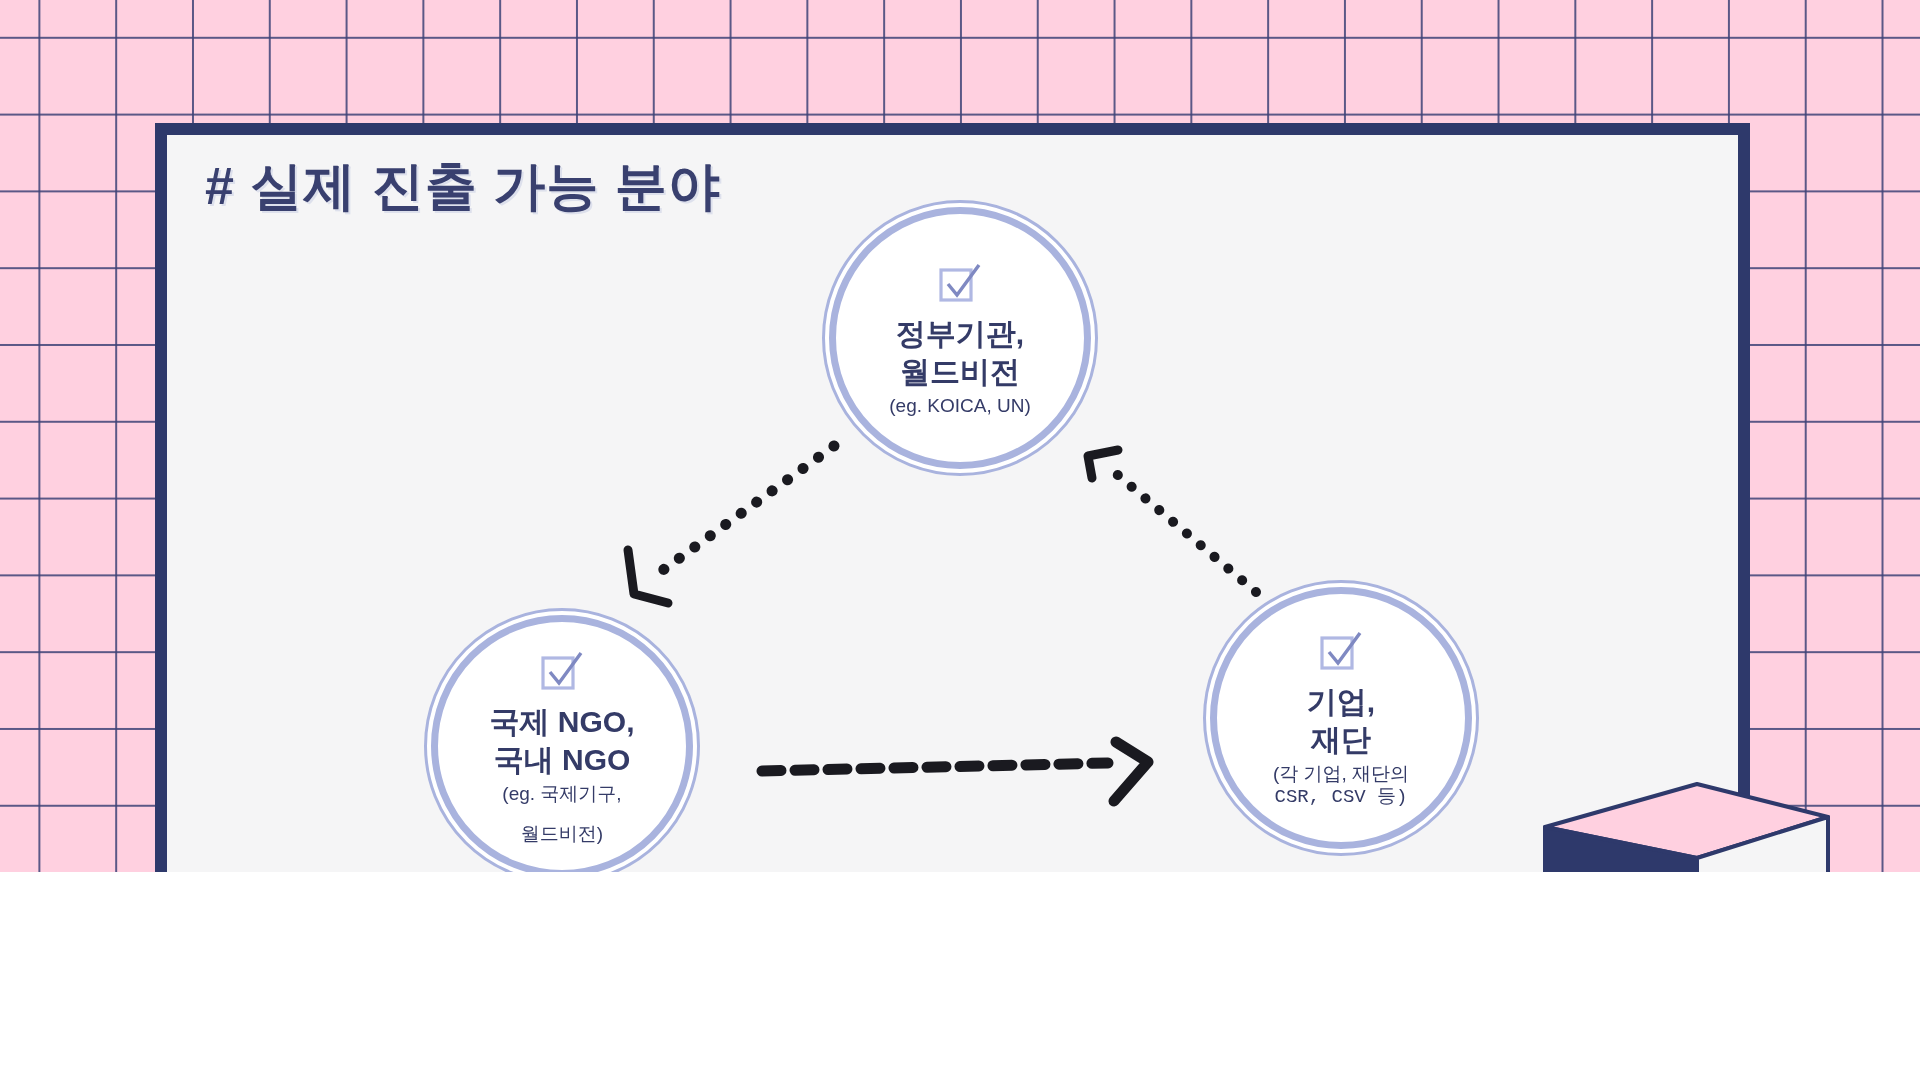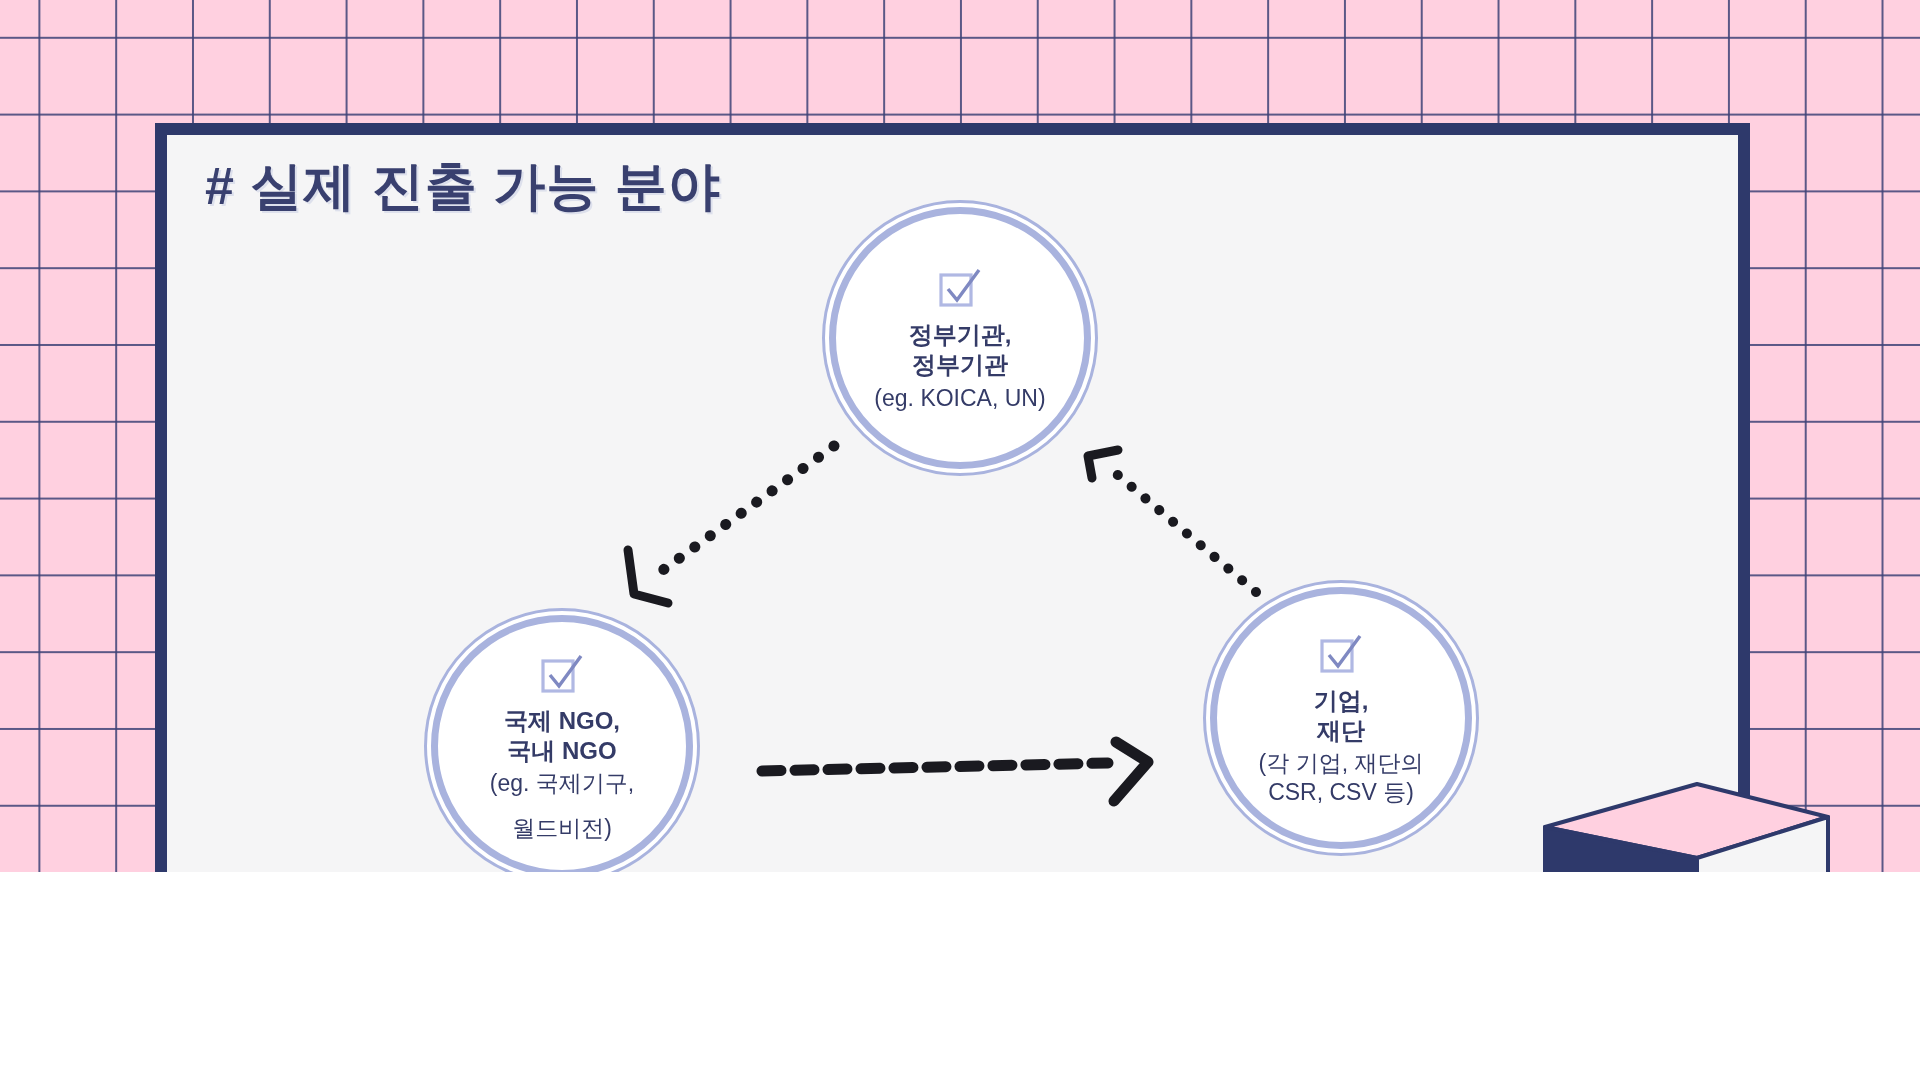--- a/index.html
+++ b/index.html
@@ -57,28 +57,28 @@
     position: absolute;
     inset: 14px;
     display: flex;
     flex-direction: column;
     align-items: center;
     justify-content: center;
     text-align: center;
   }
   .node .checkbox { width: 50px; height: 46px; margin-bottom: 10px; flex: none; }
   .node .main {
-    font-size: 24px;
+    font-size: 30px;
     font-weight: 700;
     color: #343B67;
     line-height: 1.27;
     white-space: nowrap;
   }
   .node .sub {
-    font-size: 23px;
+    font-size: 19px;
     font-weight: 400;
     color: #343B67;
     line-height: 1.24;
     margin-top: 3px;
     white-space: nowrap;
   }
 
   #node-government { left: 822px;  top: 200px; }
   #node-ngo        { left: 424px;  top: 608px; }
   #node-company    { left: 1203px; top: 580px; }
@@ -97,21 +97,21 @@
   <div class="slide-title"># 실제 진출 가능 분야</div>
 
   <div class="node" id="node-government">
     <div class="ring"></div>
     <div class="content">
       <svg class="checkbox" viewBox="0 0 50 46">
         <rect x="6" y="11" width="30" height="30" fill="none" stroke="#B0B8E3" stroke-width="3.2"></rect>
         <path d="M13 25 L22 36 L44 6" fill="none" stroke="#7F89C2" stroke-width="3.4"></path>
       </svg>
       <div class="main">정부기관,</div>
-      <div class="main">정부기관</div>
+      <div class="main">월드비전</div>
       <div class="sub">(eg. KOICA, UN)</div>
     </div>
   </div>
 
   <div class="node" id="node-ngo">
     <div class="ring"></div>
     <div class="content">
       <svg class="checkbox" viewBox="0 0 50 46">
         <rect x="6" y="11" width="30" height="30" fill="none" stroke="#B0B8E3" stroke-width="3.2"></rect>
         <path d="M13 25 L22 36 L44 6" fill="none" stroke="#7F89C2" stroke-width="3.4"></path>
@@ -126,21 +126,21 @@
   <div class="node" id="node-company">
     <div class="ring"></div>
     <div class="content">
       <svg class="checkbox" viewBox="0 0 50 46">
         <rect x="6" y="11" width="30" height="30" fill="none" stroke="#B0B8E3" stroke-width="3.2"></rect>
         <path d="M13 25 L22 36 L44 6" fill="none" stroke="#7F89C2" stroke-width="3.4"></path>
       </svg>
       <div class="main">기업,</div>
       <div class="main">재단</div>
       <div class="sub">(각 기업, 재단의</div>
-      <div class="sub" style="margin-top:0;">CSR, CSV 등)</div>
+      <div class="sub" style="margin-top:0;font-family:Liberation Mono, monospace;">CSR, CSV 등)</div>
     </div>
   </div>
 
   <svg class="arrows-layer" width="1920" height="1080" viewBox="0 0 1920 1080">
 
     <g stroke="#1A1A20" fill="none">
       <path d="M834 446 L652 578" stroke-width="11" stroke-linecap="round" stroke-dasharray="0.1 19"></path>
       <path d="M628 550 L634 594 L668 603" stroke-width="9" stroke-linecap="round" stroke-linejoin="round"></path>
     </g>
 

